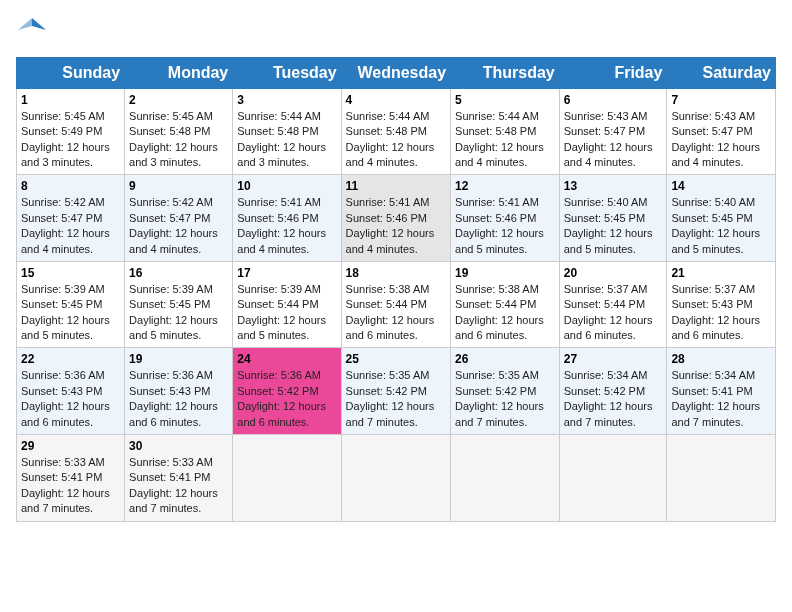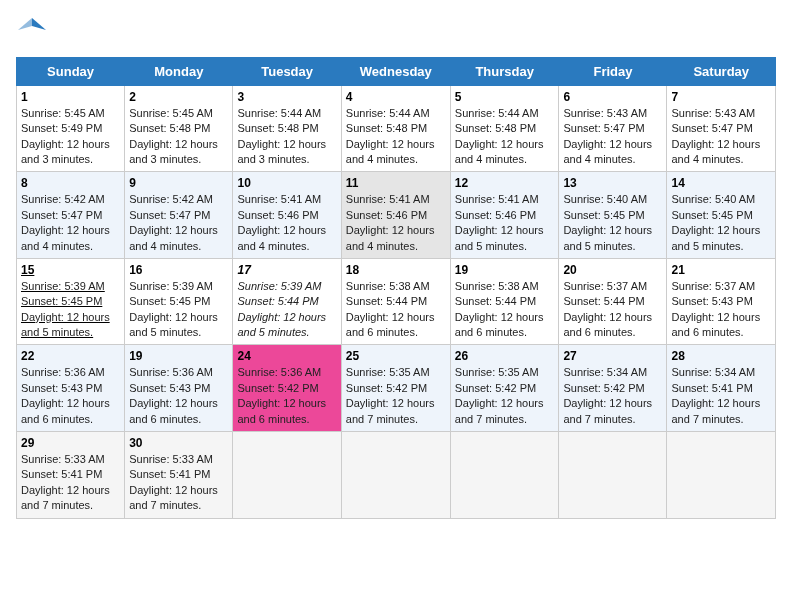--- a/index.html
+++ b/index.html
@@ -53,22 +53,22 @@
     .calendar {
       width: 100%;
       border-collapse: collapse;
       margin-top: 8px;
       font-size: 10.5px;
     }
     .calendar th {
       background: #2a7abf;
       color: #fff;
       padding: 6px 4px;
-      text-align: center;
-      font-size: 13px;
+      text-align: right;
+      font-size: 16px;
       font-weight: bold;
       border: 1px solid #2a7abf;
     }
     .calendar td {
       border: 1px solid #ccc;
       vertical-align: top;
       padding: 4px 4px;
       width: 110px;
       min-height: 80px;
       background: #fff;
@@ -220,35 +220,35 @@
         </td>
         <td style="background: rgb(238, 244, 251);">
           <span class="day-num">14</span>
           <div class="day-info" style="white-space: pre-line;">Sunrise: 5:40 AM
 Sunset: 5:45 PM
 Daylight: 12 hours
 and 5 minutes.</div>
         </td>
       </tr>
       <tr>
-        <td style="background: rgb(255, 255, 255); text-decoration: underline;">
+        <td style="background: rgb(255, 255, 255);">
           <span class="day-num">15</span>
           <div class="day-info" style="white-space: pre-line;">Sunrise: 5:39 AM
 Sunset: 5:45 PM
 Daylight: 12 hours
 and 5 minutes.</div>
         </td>
         <td style="background: rgb(255, 255, 255);">
           <span class="day-num">16</span>
           <div class="day-info" style="white-space: pre-line;">Sunrise: 5:39 AM
 Sunset: 5:45 PM
 Daylight: 12 hours
 and 5 minutes.</div>
         </td>
-        <td style="background: rgb(255, 255, 255); font-style: italic;">
+        <td style="background: rgb(255, 255, 255);">
           <span class="day-num">17</span>
           <div class="day-info" style="white-space: pre-line;">Sunrise: 5:39 AM
 Sunset: 5:44 PM
 Daylight: 12 hours
 and 5 minutes.</div>
         </td>
         <td style="background: rgb(255, 255, 255); margin-left: 36px;">
           <span class="day-num">18</span>
           <div class="day-info" style="white-space: pre-line;">Sunrise: 5:38 AM
 Sunset: 5:44 PM

